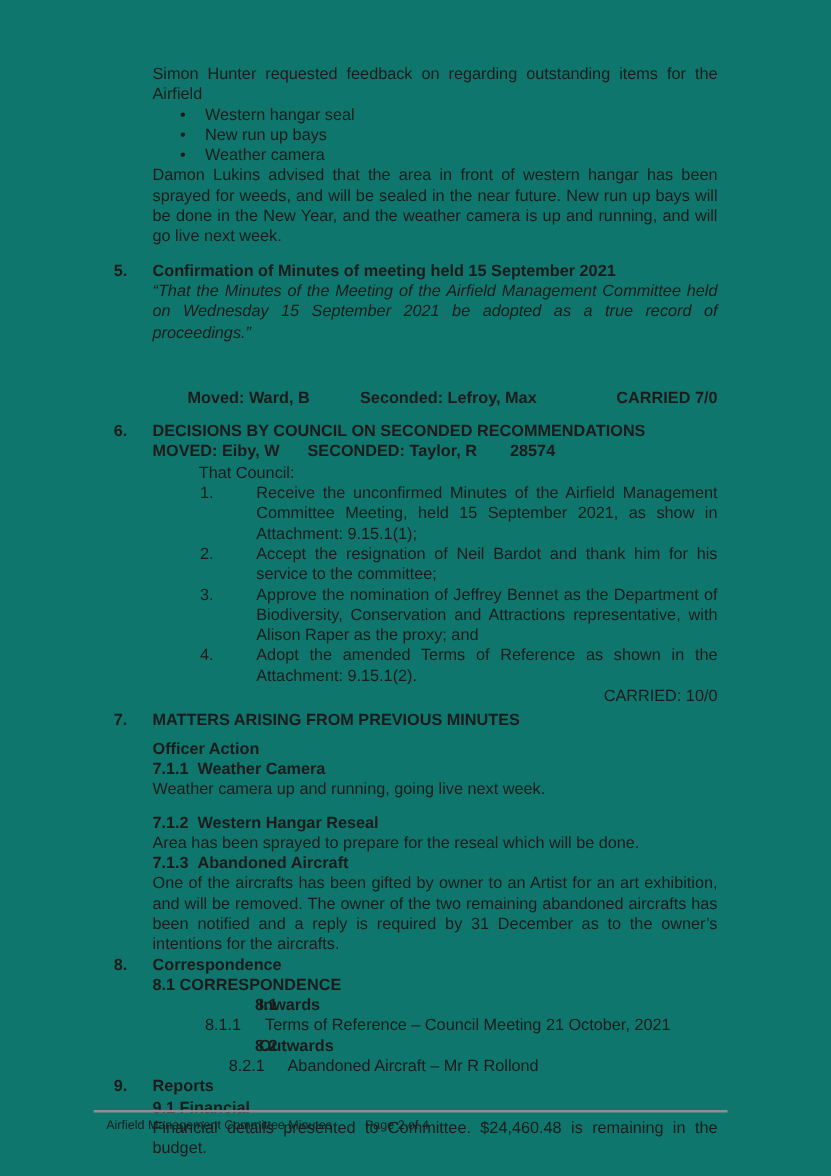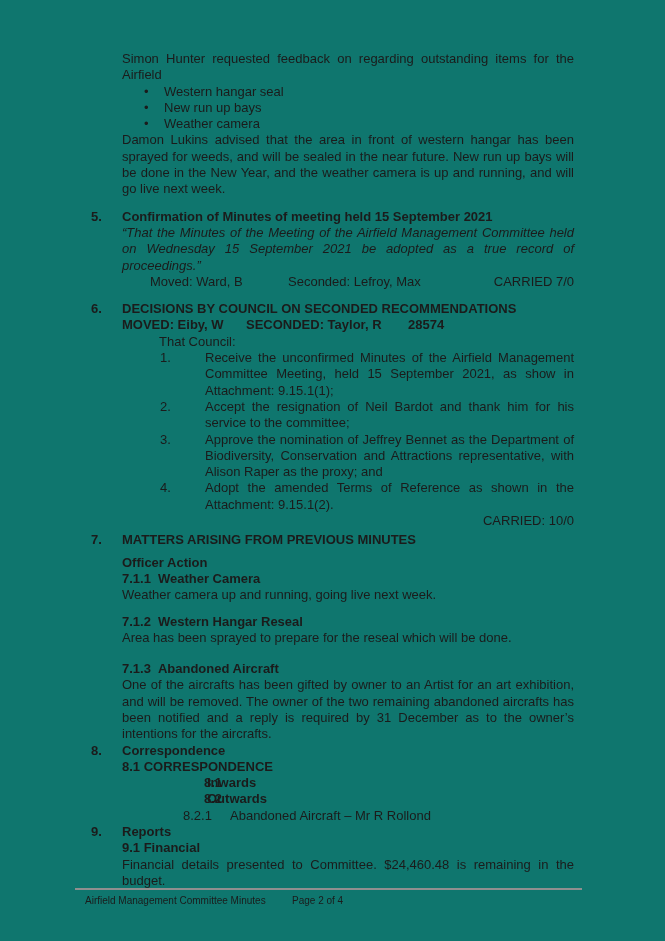--- a/index.html
+++ b/index.html
@@ -26,21 +26,21 @@
 
   
   .bullet-row { position: relative; padding-left: 42px; }
   .bullet-row .marker { position: absolute; left: 22px; top: 0; }
 
   
   .sec-head { position: relative; font-weight: bold; }
   .sec-head .sec-num { position: absolute; left: -31px; top: 0; }
 
   
-  .moved-row5 { position: relative; font-weight: normal; padding-left: 28px; }
+  .moved-row5 { position: relative; font-weight: bold; padding-left: 28px; margin-top: 36px; }
   .moved-row5 .m2 { position: absolute; left: 166px; }
   .moved-row5 .m3 { position: absolute; right: 0; }
   .moved-row6 { position: relative; font-weight: bold; }
   .moved-row6 .m2 { position: absolute; left: 124px; }
   .moved-row6 .m3 { position: absolute; left: 270px; margin-left: 16px; }
 
   
   .lead-line { padding-left: 37px; }
   .nl-row { position: relative; padding-left: 83px; text-align: justify; }
   .nl-row .nl-num { position: absolute; left: 38px; top: 0; }
@@ -58,21 +58,21 @@
   .c8row.type-b { padding-left: 90px; }
   .c8row.type-b .n { left: 42px; }
   .c8row.type-c { padding-left: 108px; }
   .c8row.type-c .n { left: 61px; }
 
   
   .mt-11 { margin-top: 11px; }
   .mt-3  { margin-top: 3px; }
   .mt-6  { margin-top: 6px; }
   .mt-10 { margin-top: 10px; }
-  .mt-15 { margin-top: 15px; }
+  .mt-15 { }
 
   
   .footer-line {
     position: absolute;
     left: 75px;
     top: 888px;
     width: 507px;
     height: 2px;
     background: #8f8f8f;
   }
@@ -174,20 +174,24 @@
     <div class="sec-head">
       <span class="sec-num">8.</span>
       <span>Correspondence</span>
     </div>
     <div class="b">8.1 CORRESPONDENCE</div>
 
     <div class="c8row type-a">
       <span class="n">8.1</span>
       <span>Inwards</span>
     </div>
+    <div class="c8row type-b">
+      <span class="n">8.1.1</span>
+      <span>Terms of Reference – Council Meeting 21 October, 2021</span>
+    </div>
     <div class="c8row type-a">
       <span class="n">8.2</span>
       <span>Outwards</span>
     </div>
     <div class="c8row type-c">
       <span class="n">8.2.1</span>
       <span>Abandoned Aircraft – Mr R Rollond</span>
     </div>
 
     <div class="sec-head">

